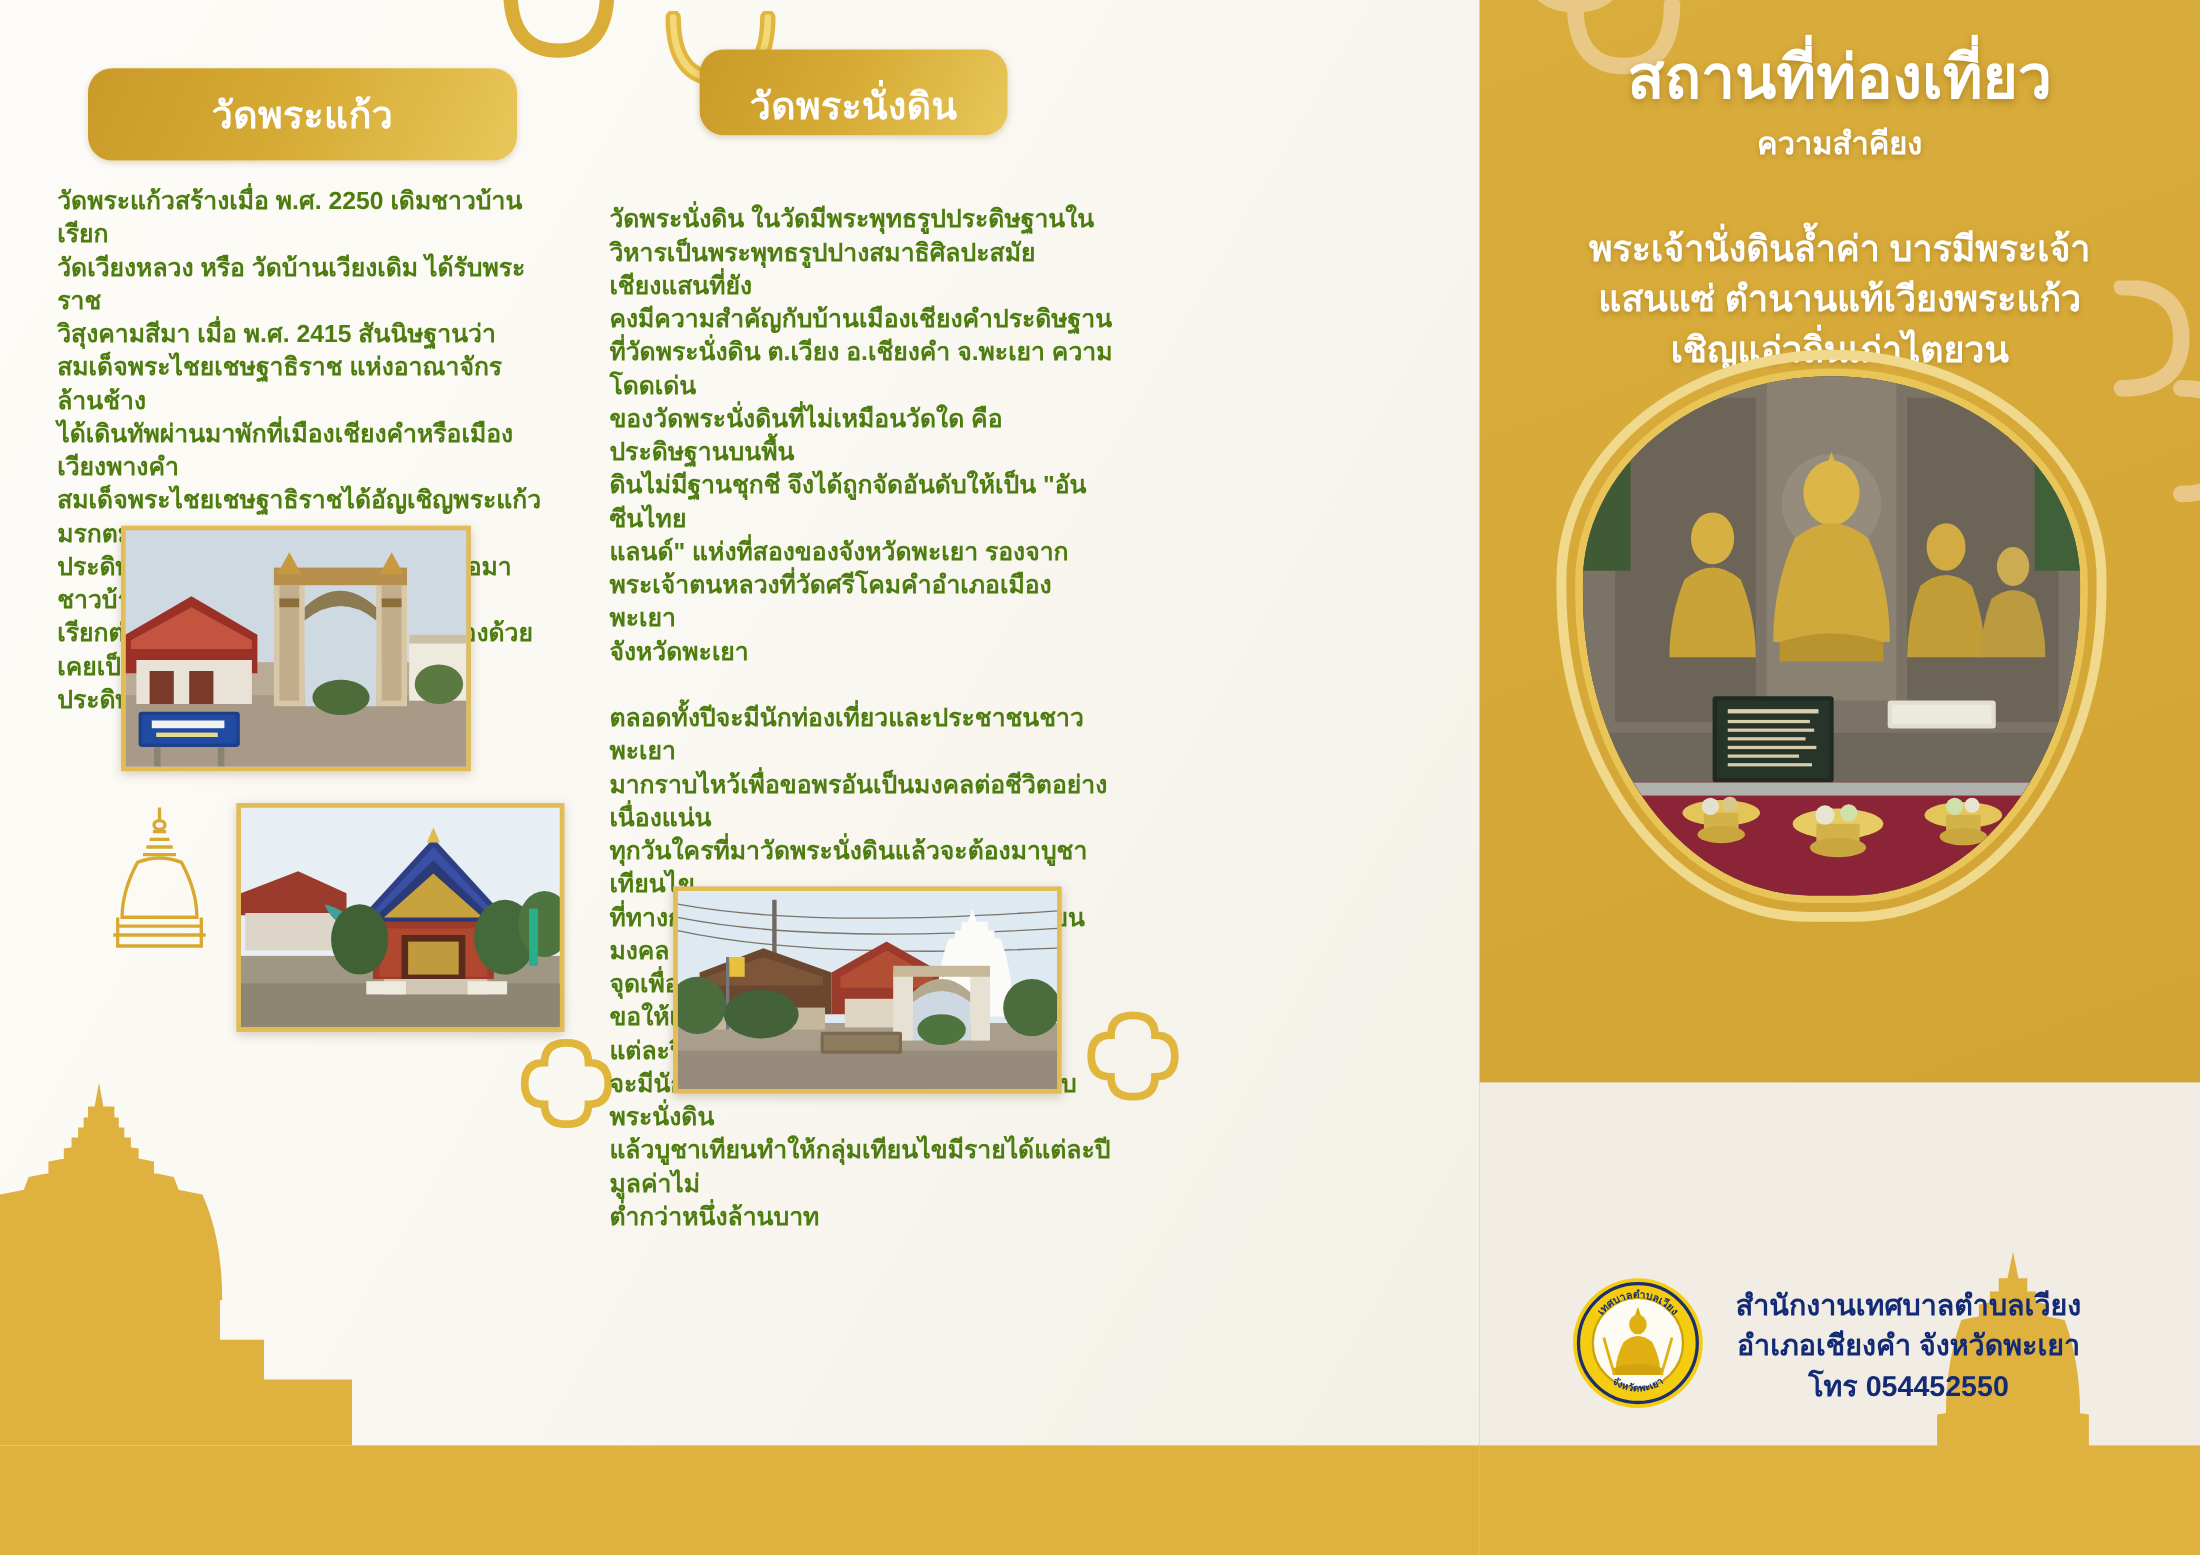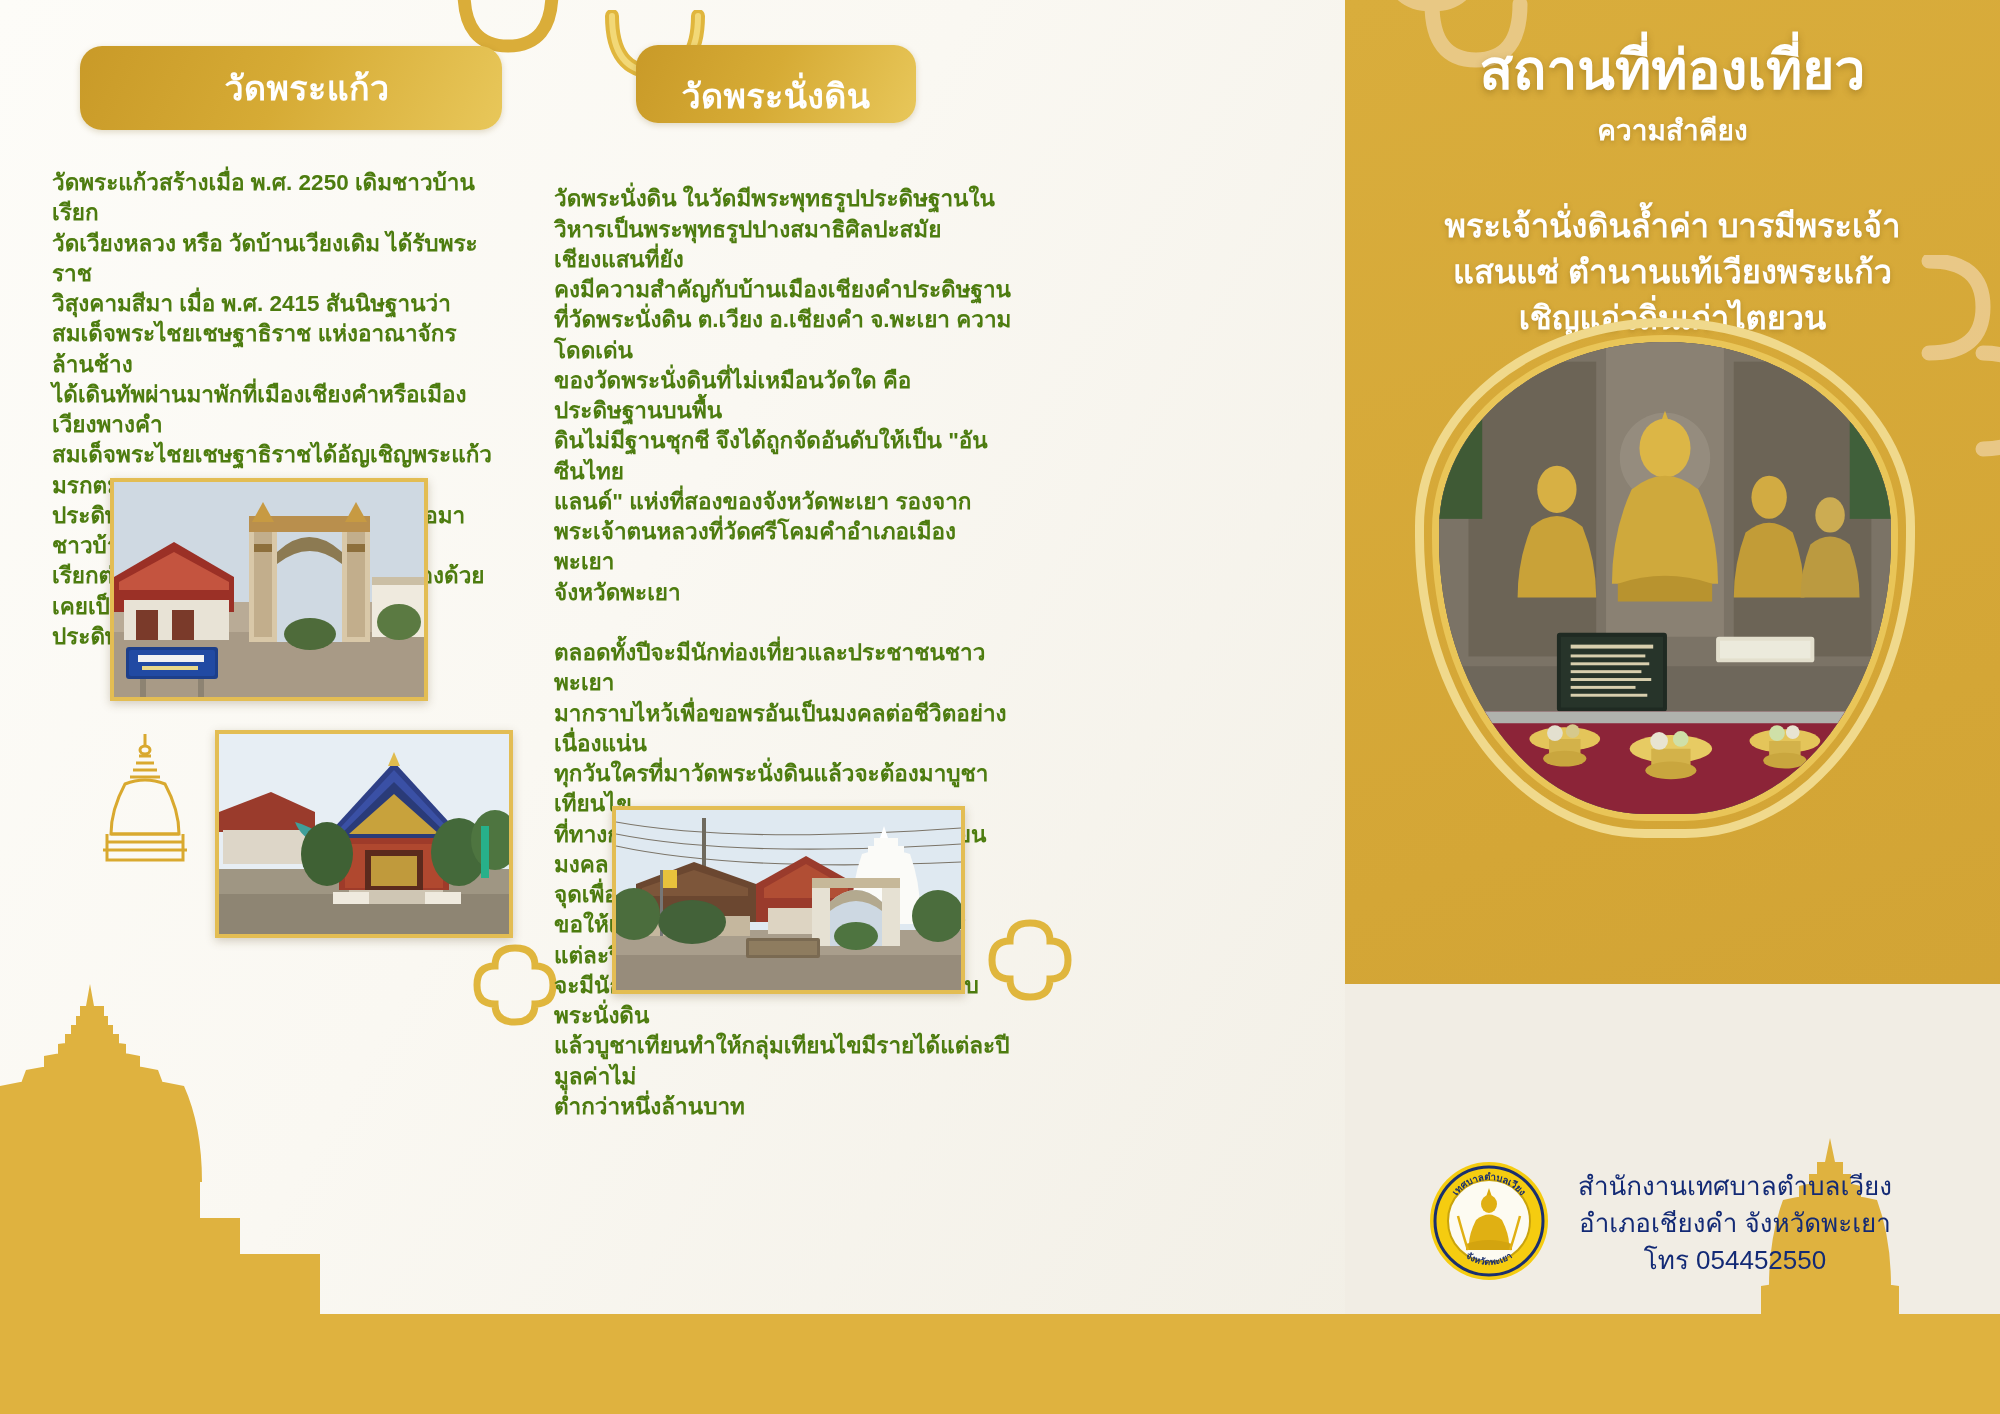--- a/index.html
+++ b/index.html
@@ -71,21 +71,21 @@
   .col-header{
     position:absolute;
     border-radius:22px;
     background:linear-gradient(115deg,#c99a28 0%,#d6ab35 48%,#e8c75a 100%);
     color:#ffffff;
     display:flex;align-items:center;justify-content:center;
     font-size:34px;font-weight:700;
     letter-spacing:.4px;
     box-shadow:0 2px 6px rgba(120,90,20,.22);
   }
-  #hdr-left{left:80px;top:46px;width:390px;height:84px;padding-left:32px;}
+  #hdr-left{left:80px;top:62px;width:390px;height:84px;}
   #hdr-mid{left:636px;top:45px;width:280px;height:78px;align-items:flex-end;}
 
   
   .body-col{
     position:absolute;
     color:#4d7c0f;
     font-size:22.5px;
     font-weight:700;
     line-height:1.345;
     white-space:pre-line;
@@ -145,21 +145,21 @@
     overflow:hidden;box-sizing:border-box;
     background:#6a6257;
   }
 
   
   .footer-logo{
     position:absolute;left:1428px;top:1160px;width:122px;height:122px;
   }
   .footer-text{
     position:absolute;left:1570px;top:1168px;width:330px;
-    color:#132a75;font-size:26px;font-weight:400;
+    color:#132a75;font-size:26px;font-weight:700;
     line-height:1.42;text-align:center;white-space:pre-line;
   }
 
   
   .scene{position:absolute;inset:0;}
 </style>
 </head>
 <body>
 
 <div class="page">

